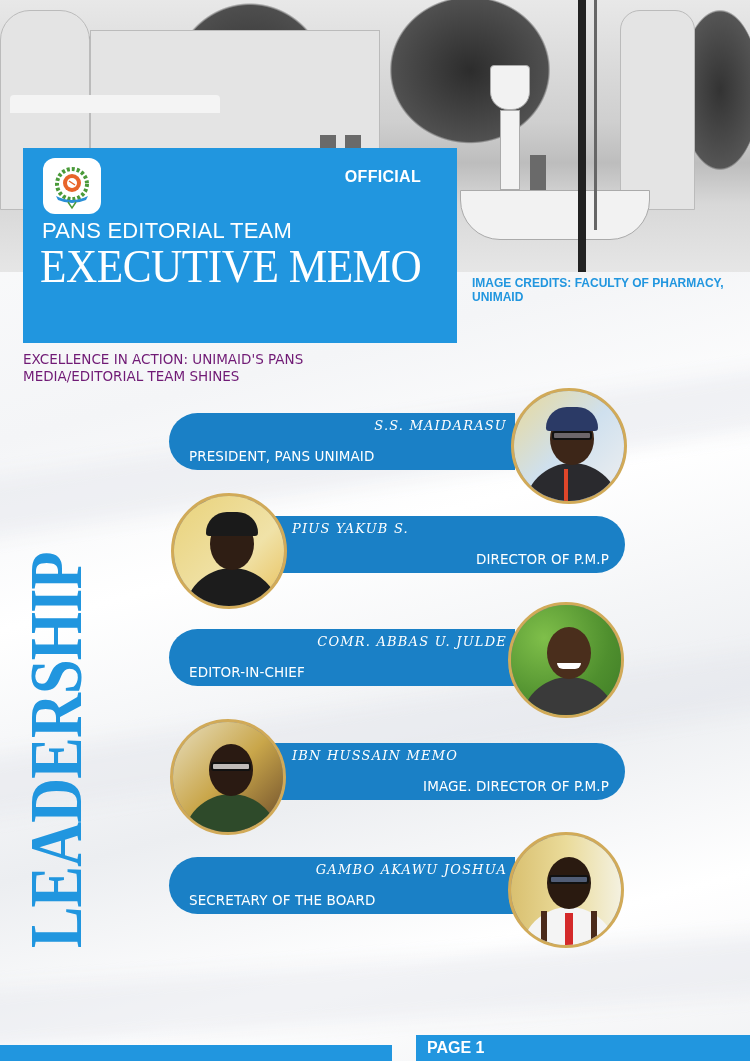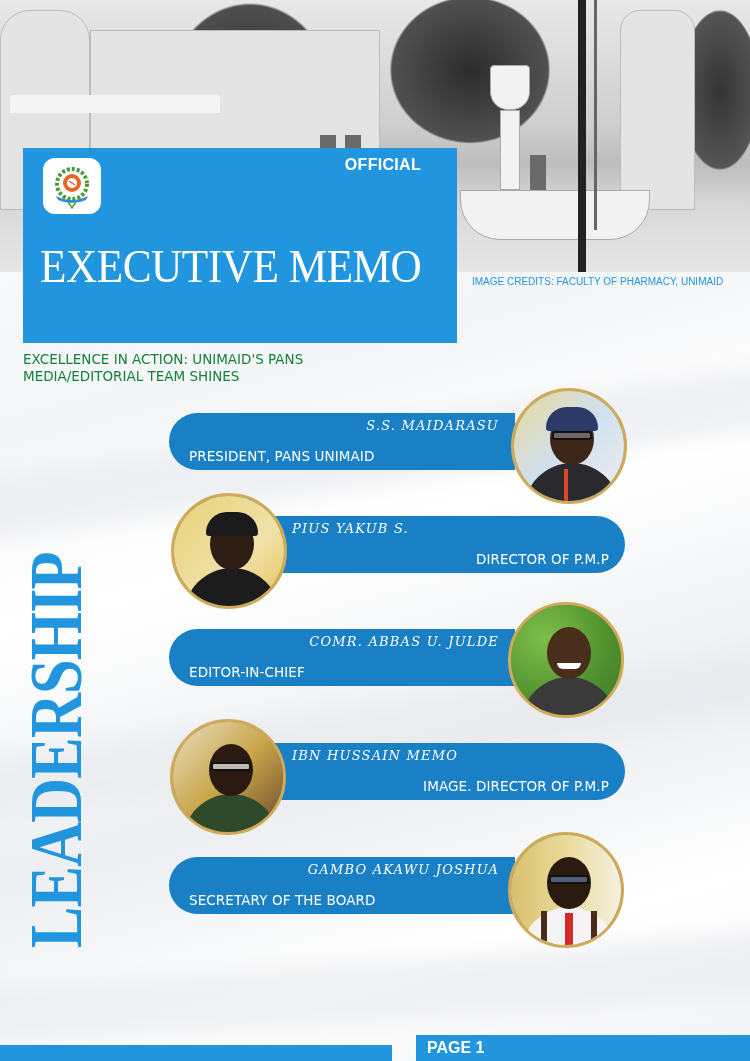--- a/index.html
+++ b/index.html
@@ -29,43 +29,43 @@
   .title-box {
     position: absolute; left: 23px; top: 148px; width: 434px; height: 195px;
     background: #2196df;
   }
   .logo {
     position: absolute; left: 20px; top: 10px; width: 58px; height: 56px;
     background: #ffffff; border-radius: 12px;
     display: flex; align-items: center; justify-content: center;
   }
   .official {
-    position: absolute; right: 36px; top: 8px;
+    position: absolute; right: 36px; top: 20px;
     color: #fff; font-family: "Liberation Sans", sans-serif; font-weight: bold; font-size: 16px; letter-spacing: 0.3px;
   }
   .subtitle {
     position: absolute; left: 19px; top: 70px;
     color: #fff; font-family: "Liberation Sans", sans-serif; font-size: 22px; letter-spacing: 0.2px;
   }
   .headline {
     position: absolute; left: 17px; top: 92px;
     color: #fff; font-family: "Liberation Serif", serif; font-size: 46px; letter-spacing: -0.5px; white-space: nowrap;
     transform: scaleX(0.94); transform-origin: left center;
   }
   .directorate {
     position: absolute; left: 19px; top: 150px;
     color: #fff; font-family: "Liberation Sans", sans-serif; font-weight: bold; font-size: 12.5px;
   }
   .credits {
     position: absolute; left: 460px; top: 276px;
-    color: #2196df; font-family: "Liberation Sans", sans-serif; font-weight: normal; font-size: 10px; padding-left: 12px;
+    color: #2196df; font-family: "Liberation Sans", sans-serif; font-weight: bold; font-size: 12px; padding-left: 12px;
   }
   .tagline {
     position: absolute; left: 23px; top: 351px; width: 380px;
-    color: #15803d; font-family: "DejaVu Sans", sans-serif; font-size: 13.5px; line-height: 17px;
+    color: #701a75; font-family: "DejaVu Sans", sans-serif; font-size: 13.5px; line-height: 17px;
   }
   .leadership {
     position: absolute; left: 28px; top: 948px;
     transform: rotate(-90deg); transform-origin: left top;
     color: #2196df; font-family: "Liberation Serif", serif; font-weight: bold;
     font-size: 74px; letter-spacing: -1px; line-height: 64px; white-space: nowrap;
     width: 530px; height: 64px;
   }
   .leadership span { display:inline-block; transform: scaleX(0.84) translateY(-4px); transform-origin: left center; }
 
@@ -75,21 +75,21 @@
   .pill.right-av { left: 169px; width: 346px; border-top-right-radius: 0; border-bottom-right-radius: 0; }
   .pill.left-av { left: 270px; width: 355px; border-top-left-radius: 0; border-bottom-left-radius: 0; }
   .pill .name {
     position: absolute; top: 5px;
     font-family: "DejaVu Serif", serif; font-style: italic; font-size: 13px; letter-spacing: 1.2px;
   }
   .pill .role {
     position: absolute; bottom: 6px;
     font-family: "DejaVu Sans", sans-serif; font-size: 13.5px; letter-spacing: 0.1px;
   }
-  .pill.right-av .name { right: 16px; }
+  .pill.right-av .name { right: 8px; }
   .pill.right-av .role { left: 20px; }
   .pill.left-av .name { left: 22px; }
   .pill.left-av .role { right: 16px; }
 
   .avatar {
     position: absolute; width: 116px; height: 116px; border-radius: 50%;
     border: 3px solid #d1aa58; overflow: hidden; background: #888;
   }
   .avatar .bg { position:absolute; inset:0; }
   .avatar .head { position:absolute; width:44px; height:52px; border-radius:50%; left:36px; top:22px; background:#3d2618; }
@@ -132,20 +132,21 @@
     <svg width="48" height="48" viewBox="0 0 48 48">
       <circle cx="24" cy="22" r="15" fill="none" stroke="#4a9a3a" stroke-width="4" stroke-dasharray="3 2"></circle>
       <circle cx="24" cy="21" r="9" fill="#e8642a"></circle>
       <circle cx="24" cy="21" r="5" fill="#ffffff"></circle>
       <path d="M21 19 L27 23" stroke="#e8642a" stroke-width="1.5"></path>
       <path d="M8 34 Q24 42 40 34 L38 38 Q24 44 10 38 Z" fill="#2a8fd6"></path>
       <path d="M20 40 L24 46 L28 40" stroke="#4a9a3a" stroke-width="1.5" fill="none"></path>
     </svg>
   </div>
   <div class="official">OFFICIAL</div>
+  <div class="subtitle">PANS EDITORIAL TEAM</div>
   <div class="headline">EXECUTIVE MEMO</div>
 </div>
 
 <div class="credits">IMAGE CREDITS: FACULTY OF PHARMACY, UNIMAID</div>
 
 <div class="tagline">EXCELLENCE IN ACTION: UNIMAID'S PANS MEDIA/EDITORIAL TEAM SHINES</div>
 
 <div class="leadership">
   <span>LEADERSHIP</span>
 </div>

